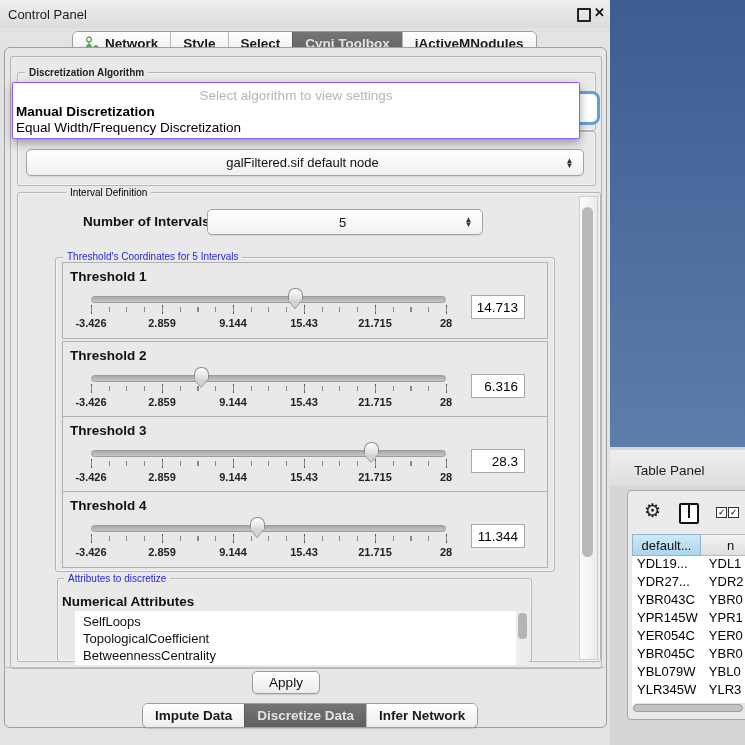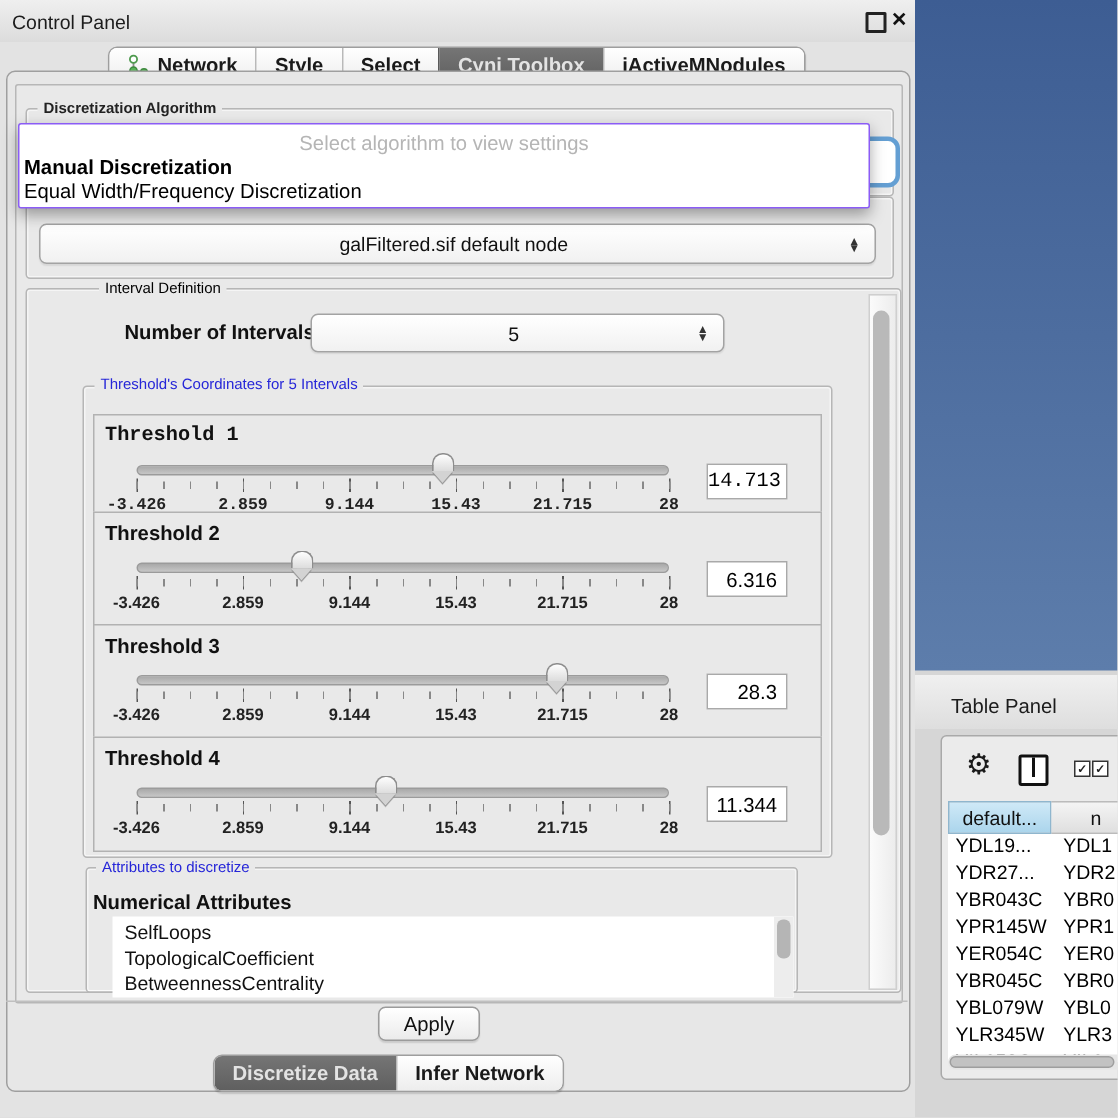--- a/index.html
+++ b/index.html
@@ -184,21 +184,21 @@
     <span class="ctext">5</span>
     <span class="spinner">
         <span>▲</span>
         <span>▼</span>
       </span>
   </div>
 
   <div class="abs groupbox" style="left:55px;top:257px;width:498px;height:313px;"></div>
   <span class="gb-label" style="left:63px;top:250px;color:#2626d8;">Threshold's Coordinates for 5 Intervals</span>
 
-  <div class="abs thr" id="thr-0" style="top:276px;font-family:Liberation Mono, monospace;">
+  <div class="abs thr" id="thr-0" style="top:262px;">
       <div class="thr-label">Threshold 1</div>
       <div class="track"></div>
       <div class="ticks-major"></div>
       <div class="ticks-minor"></div>
       <div class="thumb-wrap" style="left:225.3px">
         <div class="thumb-top"></div>
         <div class="thumb-tri"></div>
       </div>
       <span class="tlabel" style="left:28px">-3.426</span>
       <span class="tlabel" style="left:99px">2.859</span>
@@ -273,20 +273,23 @@
   </div>
 
   <div class="abs" id="iv-sb">
     <div id="iv-sb-thumb"></div>
   </div>
 
   <div class="abs" id="apply-strip"></div>
   <div class="abs" id="apply-btn">Apply</div>
 
   <div class="abs segstrip" id="bottabs">
+    <div class="seg">
+        <span>Impute Data</span>
+      </div>
     <div class="seg sel">
         <span>Discretize Data</span>
       </div>
     <div class="seg">
         <span>Infer Network</span>
       </div>
   </div>
 </div>
 
 <div class="abs" id="rightbg"></div>

